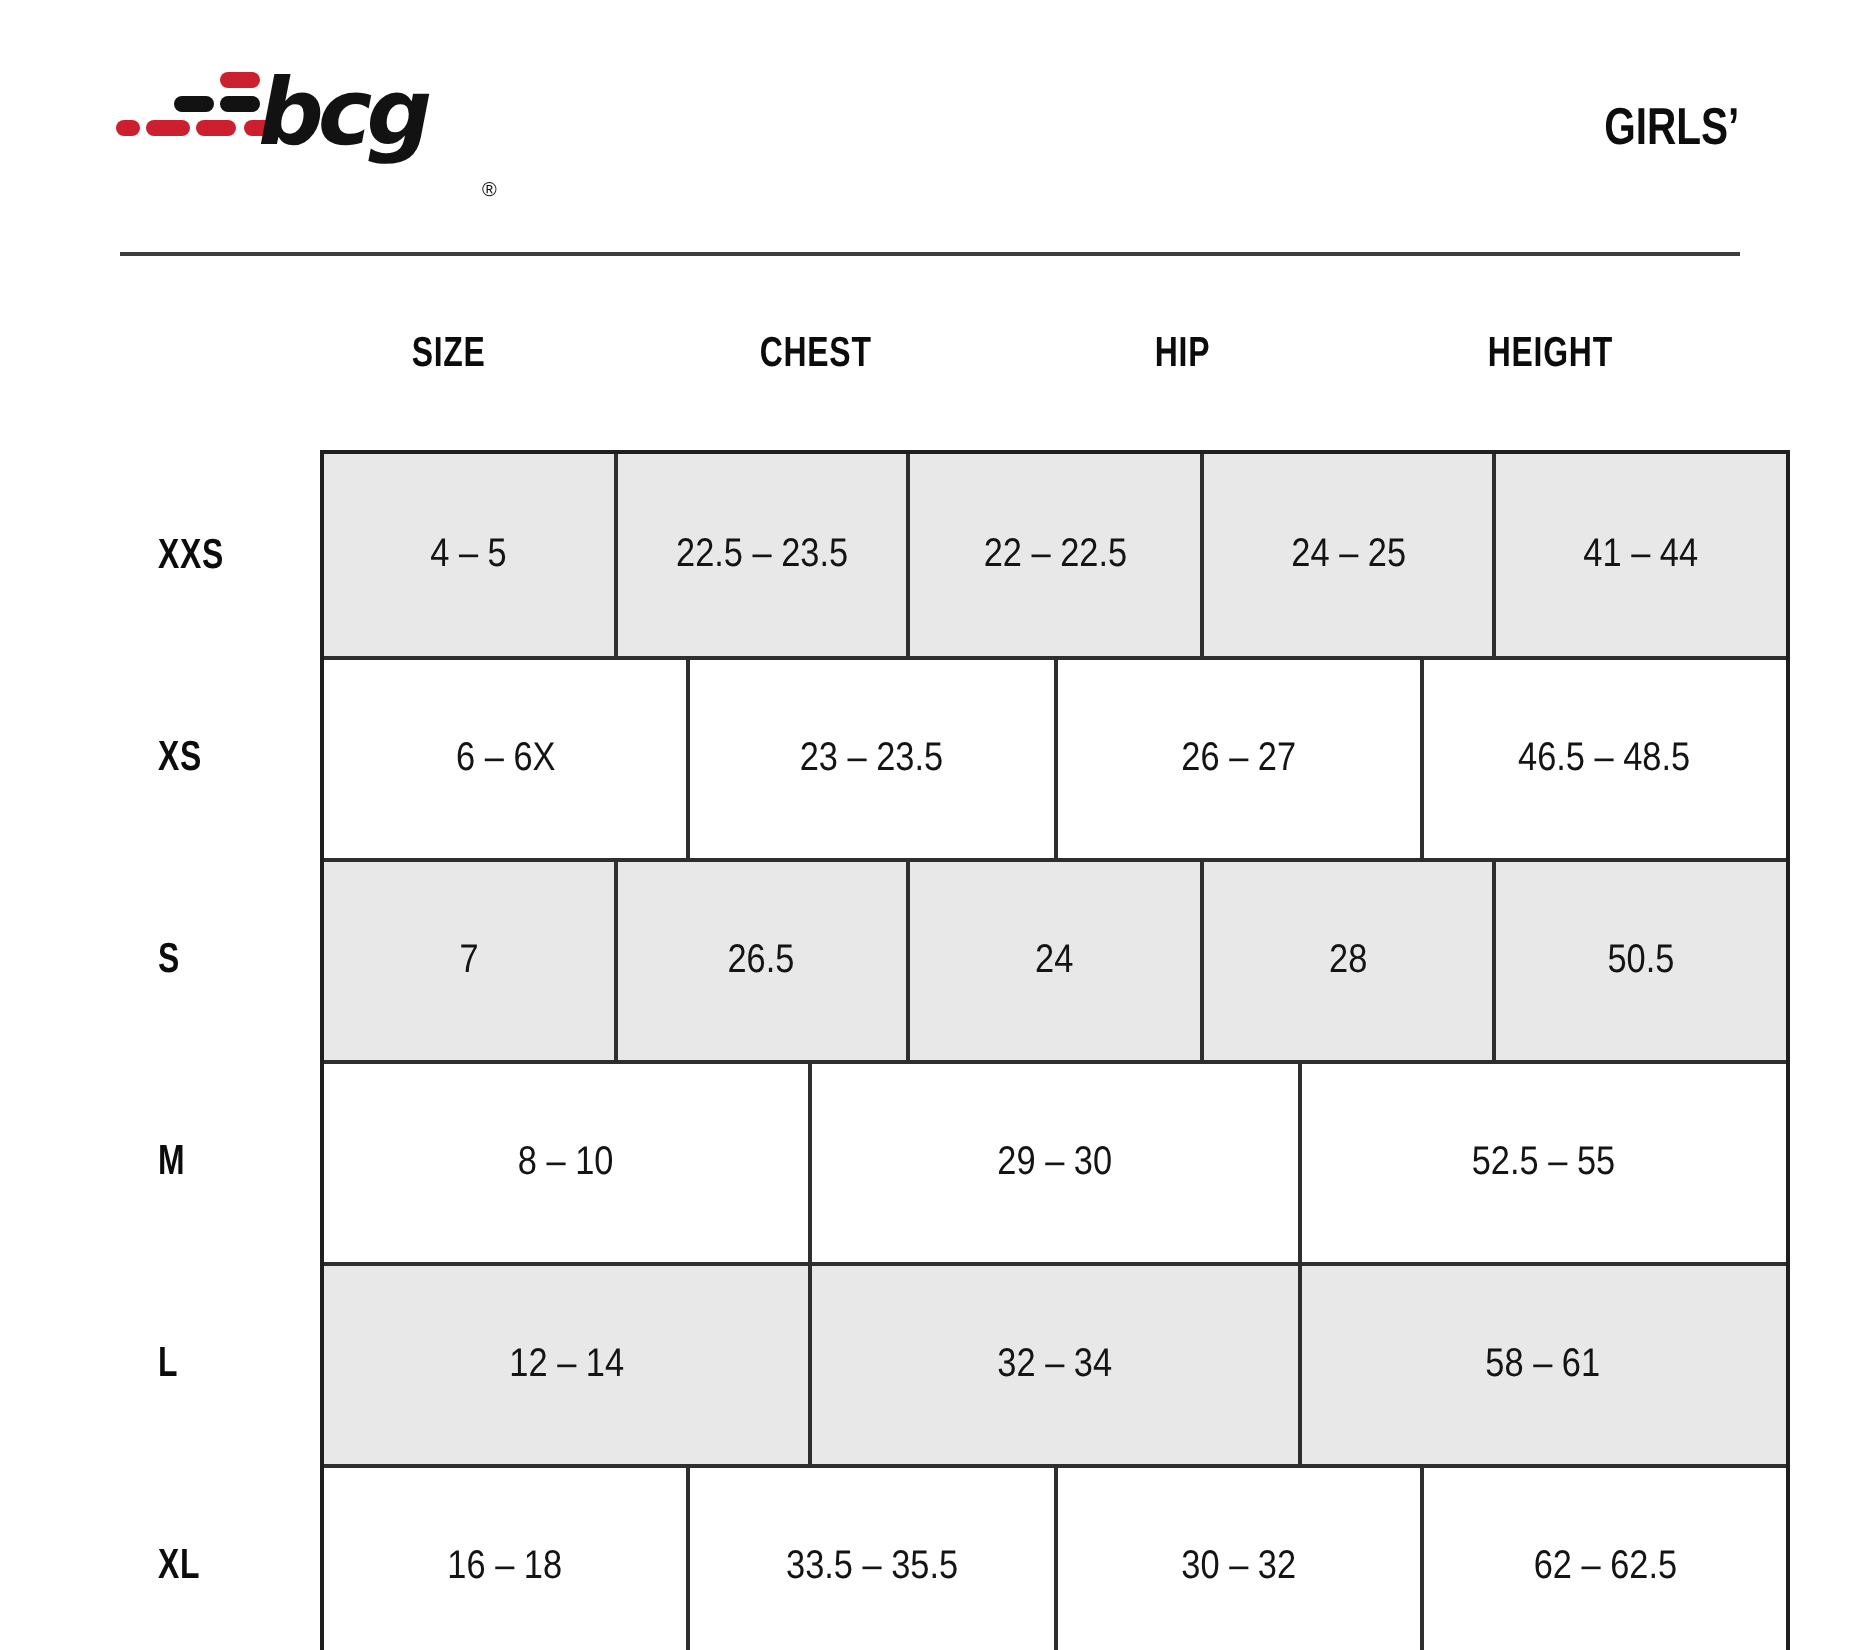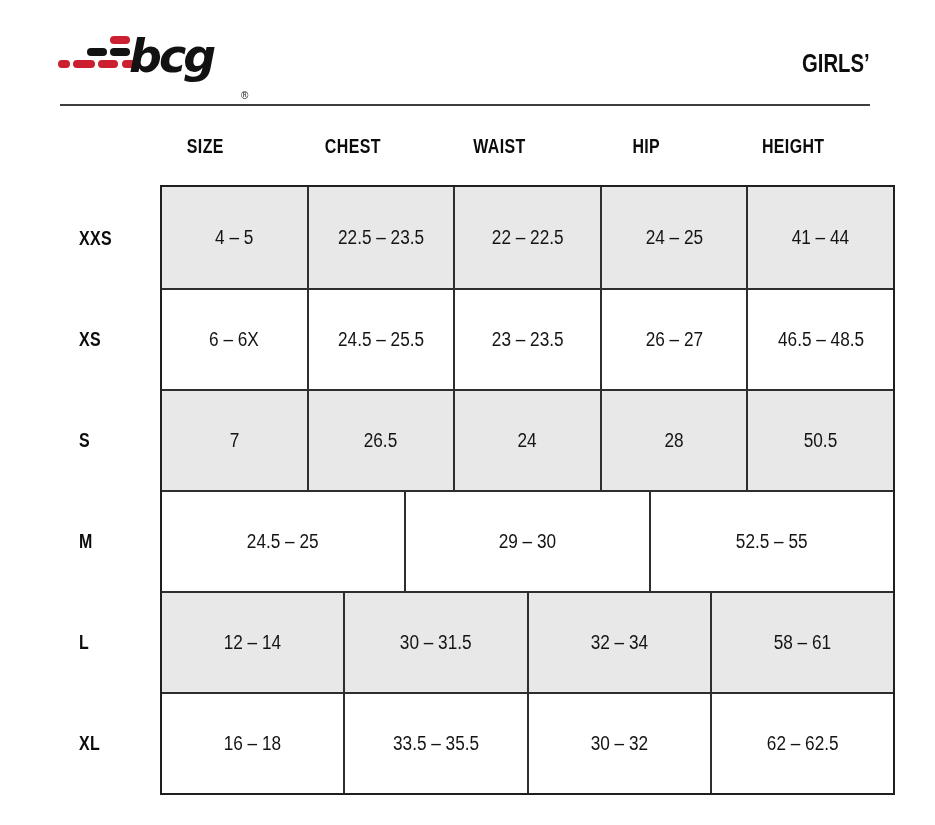--- a/index.html
+++ b/index.html
@@ -8,21 +8,21 @@
     --border-dark:#2e2e2e;
     --row-shade:#e8e8e8;
     --text:#111111;
   }
   *{margin:0;padding:0;box-sizing:border-box;}
   html,body{background:#ffffff;}
   body{font-family:"Liberation Sans", sans-serif;color:var(--text);}
   .page{position:relative;width:935px;height:825px;background:#ffffff;overflow:hidden;}
 
   
-  .topbar{position:relative;height:104px;text-align:right;}
+  .topbar{position:relative;height:126px;text-align:right;}
   .brand{position:absolute;left:55px;top:28px;width:260px;height:60px;}
   .brand-mark{position:absolute;left:0;top:0;width:90px;height:45px;}
   .dash{position:absolute;height:8px;border-radius:4px;}
   .dash.red{background:var(--accent-red);}
   .dash.black{background:var(--logo-black);}
   .d-top-1   {left:55px;top:8px;width:20px;}
   .d-mid-1   {left:32px;top:20px;width:20px;}
   .d-mid-2   {left:55px;top:20px;width:20px;}
   .d-bot-1   {left:3px;top:32px;width:12px;}
   .d-bot-2   {left:18px;top:32px;width:22px;}
@@ -33,21 +33,21 @@
               letter-spacing:-3px;color:var(--logo-black);}
   .brand-reg{position:absolute;left:186px;top:62px;font-size:10px;color:var(--logo-black);}
   .girls-label{position:absolute;right:65px;top:50px;font-weight:700;font-size:26px;
                line-height:1;transform:scaleX(0.78);transform-origin:right center;
                letter-spacing:0;color:#0d0d0d;white-space:nowrap;}
 
   
   .rule{margin-left:60px;width:810px;height:2px;background:#3d3d3d;}
 
   
-  .headers-row{margin-left:132px;width:735px;height:79px;display:flex;}
+  .headers-row{margin-left:132px;width:735px;height:97px;display:flex;}
   .header-cell{flex:1;display:flex;align-items:center;justify-content:center;}
 
   
   .table-wrap{margin-left:76px;display:flex;align-items:flex-start;gap:12px;}
   .row-labels{width:72px;padding-left:3px;display:flex;flex-direction:column;padding-top:2px;}
   .row-label-slot{height:101px;display:flex;align-items:center;}
   .row-label-slot .cond-bold{transform-origin:left center;}
   .size-table{width:735px;border:2px solid #1f1f1f;background:#737373;}
   .t-row{display:flex;height:101px;background:#ffffff;}
   .t-row + .t-row{border-top:2px solid var(--border-dark);}
@@ -86,23 +86,20 @@
   <div class="rule"></div>
 
   <div class="headers-row" id="colHeaders">
       <div class="header-cell">
         <span class="cond-bold">SIZE</span>
       </div>
       <div class="header-cell">
         <span class="cond-bold">CHEST</span>
       </div>
       <div class="header-cell">
-        <span class="cond-bold">WAIST</span>
-      </div>
-      <div class="header-cell">
         <span class="cond-bold">HIP</span>
       </div>
       <div class="header-cell">
         <span class="cond-bold">HEIGHT</span>
       </div>
     </div>
 
   <div class="table-wrap">
     <div class="row-labels" id="rowLabels">
         <div class="row-label-slot">
@@ -140,23 +137,20 @@
           </div>
           <div class="t-cell">
             <span class="cond">41 – 44</span>
           </div>
         </div>
         <div class="t-row">
           <div class="t-cell">
             <span class="cond">6 – 6X</span>
           </div>
           <div class="t-cell">
-            <span class="cond">24.5 – 25.5</span>
-          </div>
-          <div class="t-cell">
             <span class="cond">23 – 23.5</span>
           </div>
           <div class="t-cell">
             <span class="cond">26 – 27</span>
           </div>
           <div class="t-cell">
             <span class="cond">46.5 – 48.5</span>
           </div>
         </div>
         <div class="t-row shaded">
@@ -171,37 +165,34 @@
           </div>
           <div class="t-cell">
             <span class="cond">28</span>
           </div>
           <div class="t-cell">
             <span class="cond">50.5</span>
           </div>
         </div>
         <div class="t-row">
           <div class="t-cell">
-            <span class="cond">24.5 – 25</span>
+            <span class="cond">8 – 10</span>
           </div>
           <div class="t-cell">
             <span class="cond">29 – 30</span>
           </div>
           <div class="t-cell">
             <span class="cond">52.5 – 55</span>
           </div>
         </div>
         <div class="t-row shaded">
           <div class="t-cell">
             <span class="cond">12 – 14</span>
           </div>
           <div class="t-cell">
-            <span class="cond">30 – 31.5</span>
-          </div>
-          <div class="t-cell">
             <span class="cond">32 – 34</span>
           </div>
           <div class="t-cell">
             <span class="cond">58 – 61</span>
           </div>
         </div>
         <div class="t-row">
           <div class="t-cell">
             <span class="cond">16 – 18</span>
           </div>

